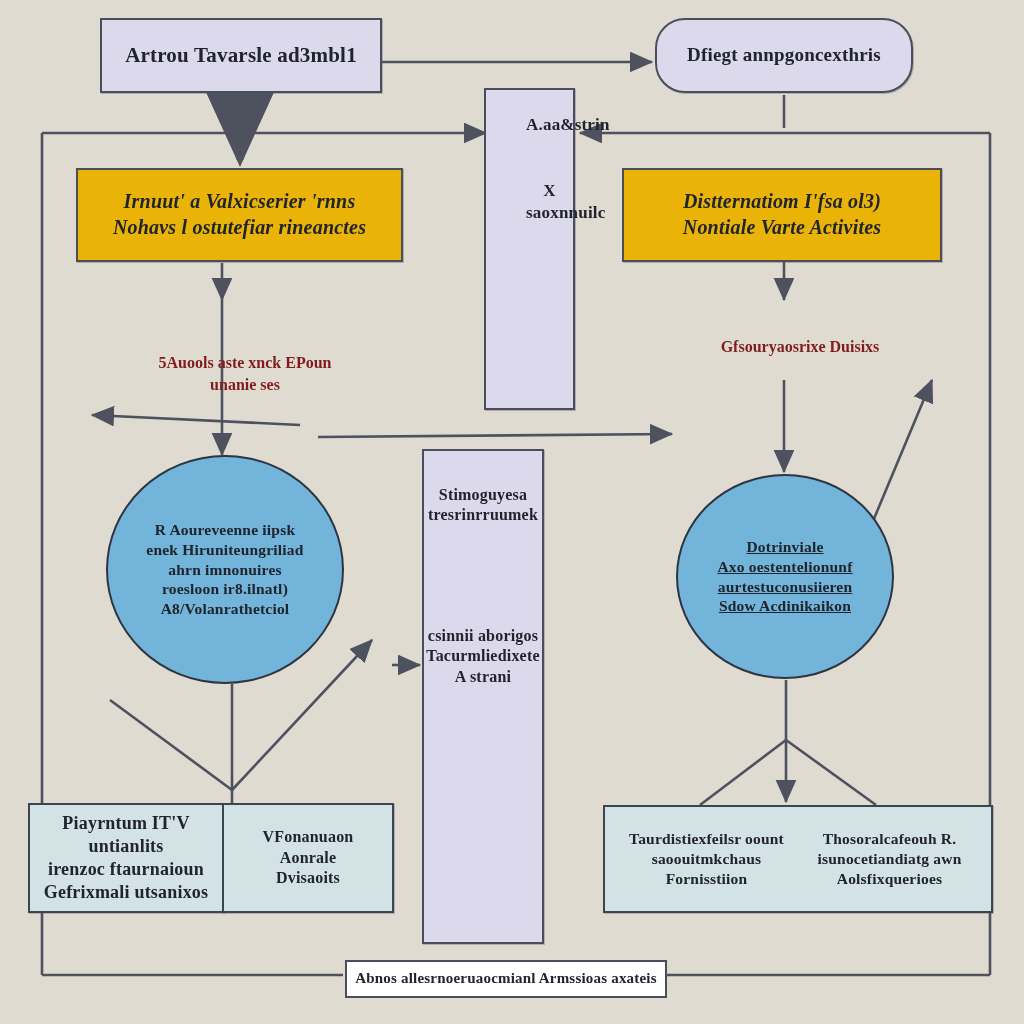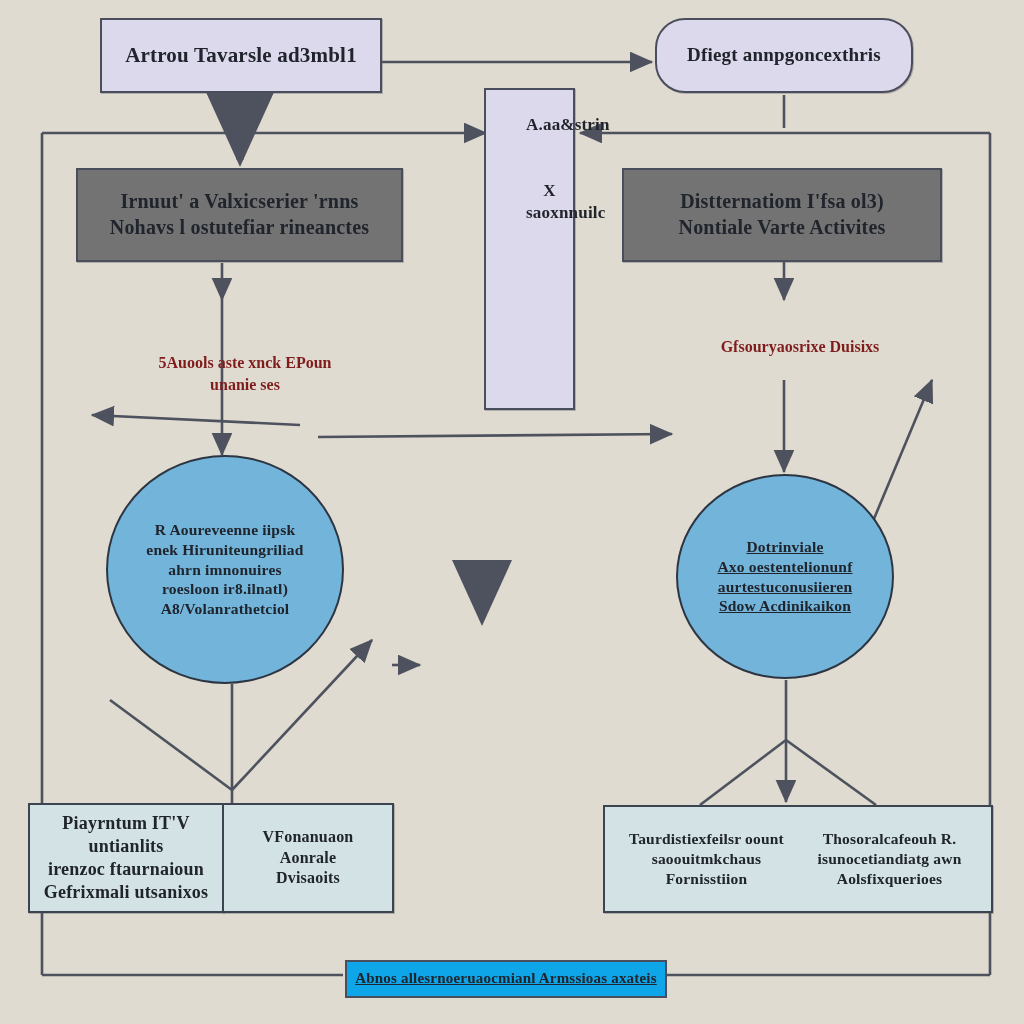--- a/index.html
+++ b/index.html
@@ -38,33 +38,33 @@
   }
   .node .ln { display: block; width: 100%; }
 
   
   .box-lav {
     background: #ddd9ec;
     border: 2.5px solid #4a4e5c;
     box-shadow: 1px 1px 0 rgba(90,90,100,0.35);
   }
   .box-ivory {
-    background: #737373;
+    background: #eab308;
     border: 2.5px solid #4a4e5c;
     box-shadow: 1px 1px 0 rgba(90,90,100,0.35);
+    font-style: italic;
   }
   .box-teal {
     background: #d3e2e4;
     border: 2.5px solid #3c4450;
     box-shadow: 1px 1px 0 rgba(90,90,100,0.35);
   }
   .box-plain {
-    background: #0ea5e9;
+    background: #ffffff;
     border: 2.2px solid #4a4e5c;
-    text-decoration: underline;
   }
   .circle {
     background: #72b4da;
     border: 2.5px solid #2d3542;
     border-radius: 50%;
   }
 
   
   #node-annual-target      { left: 100px; top: 18px;  width: 282px; height: 75px;  font-size: 21px; font-weight: 700; }
   #node-design-components  { left: 655px; top: 18px;  width: 258px; height: 75px;  font-size: 19px; font-weight: 700; border-radius: 30px; }
@@ -177,20 +177,27 @@
   <div class="node box-ivory" id="node-distribution">
     <span class="ln">Distternatiom I'fsa ol3)</span>
     <span class="ln">Nontiale Varte Activites</span>
   </div>
 
   <div class="node box-lav" id="node-vertical-upper">
     <span class="ln">A.aa&amp;strin</span>
     <span class="ln">X saoxnnuilc</span>
   </div>
 
+  <div class="node box-lav" id="node-vertical-lower">
+    <span class="ln">Stimoguyesa</span>
+    <span class="ln">tresrinrruumek</span>
+    <span class="ln seg2">csinnii aborigos</span>
+    <span class="ln">Tacurmliedixete</span>
+    <span class="ln">A strani</span>
+  </div>
 
   <div class="node circle" id="node-circle-left">
     <span class="ln">R Aoureveenne iipsk</span>
     <span class="ln">enek Hiruniteungriliad</span>
     <span class="ln">ahrn imnonuires</span>
     <span class="ln">roesloon ir8.ilnatl)</span>
     <span class="ln">A8/Volanrathetciol</span>
   </div>
 
   <div class="node circle" id="node-circle-right">

